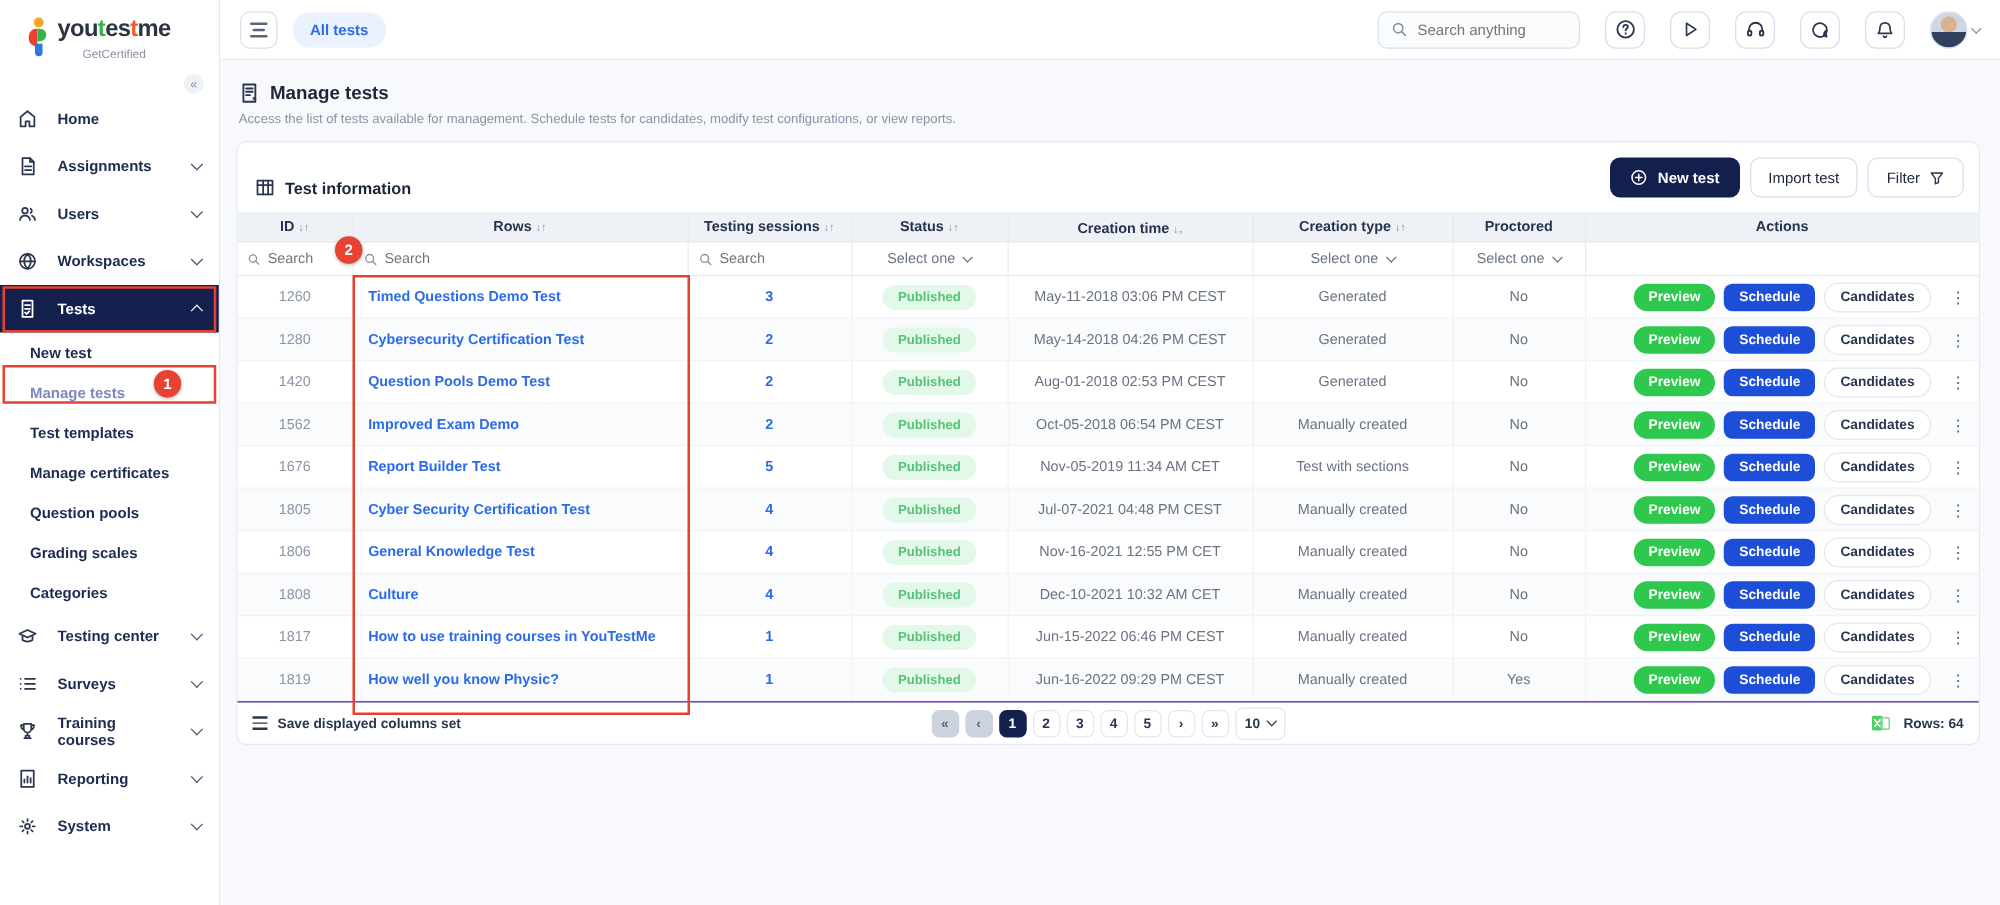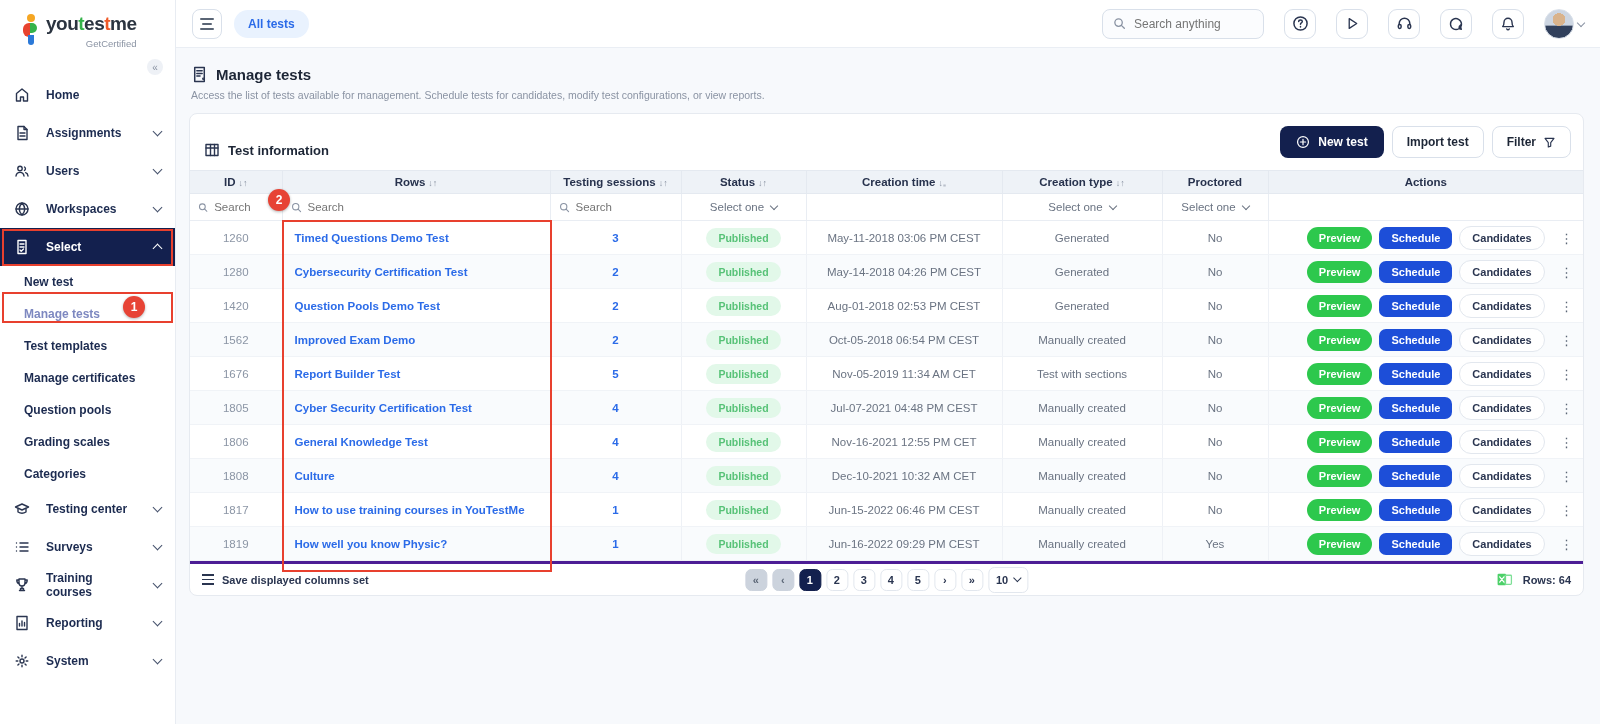--- a/index.html
+++ b/index.html
@@ -10,21 +10,21 @@
   .sidebar{width:176px;min-width:176px;background:#fff;border-right:1px solid #e8ecf2;position:relative;height:724px}
   .logo{padding:14px 12px 2px 20px}
   .logo-row{display:flex;align-items:flex-start;gap:4px}
   .logo-mark{width:22px;height:34px;position:relative}
   .logo-mark .head{position:absolute;left:7px;top:0;width:8px;height:8px;border-radius:50%;background:#f5a623}
   .logo-mark .bodyl{position:absolute;left:3px;top:9px;width:7px;height:14px;border-radius:6px 0 0 6px;background:#e8432e}
   .logo-mark .bodyr{position:absolute;left:10px;top:9px;width:7px;height:10px;border-radius:0 6px 6px 0;background:#35b34a}
   .logo-mark .tail{position:absolute;left:8px;top:21px;width:6px;height:10px;border-radius:0 0 6px 6px;background:#2b79d8}
   .logo-text{font-size:19px;font-weight:bold;letter-spacing:-0.5px;line-height:20px}
   .logo-text .c0{color:#2b3440}.logo-text .c1{color:#35b34a}.logo-text .c2{color:#f05a28}
-  .logo-tagline{display:block;text-align:right;color:#8a93a3;font-size:9.5px;font-weight:normal;letter-spacing:0}
+  .logo-tagline{display:block;text-align:center;color:#8a93a3;font-size:9.5px;font-weight:normal;letter-spacing:0}
   .collapse-btn{position:absolute;right:12px;top:59px;width:16px;height:16px;border-radius:50%;background:#eef1f6;color:#8a93a3;font-size:10px;display:flex;align-items:center;justify-content:center;cursor:pointer}
   .nav{margin-top:18px}
   .nav-item{display:flex;align-items:center;gap:16px;padding:0 14px;height:38px;color:#1c2b50;font-weight:bold;font-size:12px;cursor:pointer}
   .nav-item svg{flex:0 0 16px}
   .nav-item .lbl{flex:1}
   .nav-sub{display:block;padding:9px 14px 9px 24px;color:#1c2b50;font-weight:bold;font-size:12px;cursor:pointer}
   .nav-item.active{background:#13204e;color:#fff}
   .nav-item.active svg *{stroke:#fff}
   .nav-sub.current{color:#7d88c0}
   .chev{width:7px;height:7px;border-right:1.6px solid #44506b;border-bottom:1.6px solid #44506b;transform:rotate(45deg);margin-top:-3px}
@@ -49,21 +49,21 @@
   .content{flex:1;padding:10px 16px 0 13px;position:relative}
   .page-head{display:flex;align-items:center;gap:8px;margin:8px 0 6px 2px}
   .page-title{font-size:15px;font-weight:bold;color:#1d2636}
   .page-sub{color:#8a93a3;font-size:10.5px;margin:2px 0 12px 2px}
 
   .card{background:#fff;border:1px solid #e6eaf0;border-radius:8px;position:relative}
   .card-head{display:flex;align-items:flex-end;padding:12px 12px 12px 14px}
   .card-title{display:flex;align-items:center;gap:8px;font-size:13px;font-weight:bold;color:#1d2636}
   .card-actions{margin-left:auto;display:flex;gap:8px}
   .btn-newtest{display:flex;align-items:center;gap:8px;background:#13204e;color:#fff;font-weight:bold;font-size:12px;border:none;border-radius:8px;padding:8px 16px;cursor:pointer;font-family:"Liberation Sans",sans-serif}
-  .btn-plain{display:flex;align-items:center;gap:7px;background:#fff;color:#1d2636;font-weight:bold;font-size:12px;border:1px solid #d9e0ea;border-radius:8px;padding:8px 14px;cursor:pointer;font-family:"Liberation Sans",sans-serif}
+  .btn-plain{display:flex;align-items:center;gap:7px;background:#fff;color:#1d2636;font-weight:normal;font-size:12px;border:1px solid #d9e0ea;border-radius:8px;padding:8px 14px;cursor:pointer;font-family:"Liberation Sans",sans-serif}
 
   .table-wrap{position:relative}
   table{width:100%;border-collapse:collapse;table-layout:fixed}
   thead th{background:#eef2f7;border:1px solid #e4e9f0;border-left:none;height:23px;font-size:11.5px;color:#27324d;font-weight:bold;text-align:center}
   thead th:last-child{border-right:none}
   th .sort{color:#8a93a3;font-size:9px;font-weight:normal;margin-left:3px}
   tr.filters td{border:1px solid #e9edf3;border-left:none;border-top:none;height:27px;padding:0 8px;background:#fff}
   tr.filters td:last-child{border-right:none}
   .cell-search{display:flex;align-items:center;gap:6px;color:#8a93a3}
   .cell-search input{border:none;outline:none;font-size:11.5px;width:85%;background:transparent;font-family:"Liberation Sans",sans-serif;color:#30394a}
@@ -78,21 +78,21 @@
   td.c-sess a{color:#2b6be8;font-weight:bold;text-decoration:none;cursor:pointer}
   .badge{background:#e2f8e9;color:#57c277;font-weight:bold;font-size:10.5px;padding:4px 12px;border-radius:11px}
   td.c-actions{padding:0 8px;position:relative}
   .act-group{display:flex;align-items:center;justify-content:center;gap:7px}
   .btn{font-family:"Liberation Sans",sans-serif;font-size:11px;font-weight:bold;cursor:pointer;padding:5px 12px}
   .btn.green{background:#2dc84d;color:#fff;border:none;border-radius:13px}
   .btn.navy{background:#1d4ed8;color:#fff;border:none;border-radius:7px}
   .btn.white{background:#fff;color:#2a3550;border:1px solid #e2e7ee;border-radius:13px}
   .kebab{position:absolute;right:10px;top:50%;transform:translateY(-50%);color:#5a6575;font-size:13px;cursor:pointer;letter-spacing:0}
 
-  .card-foot{display:flex;align-items:center;border-top:3px solid #4c1d95;height:34px;padding:0 12px;position:relative}
+  .card-foot{display:flex;align-items:center;border-top:1px solid #4c1d95;height:34px;padding:0 12px;position:relative}
   .save-cols{display:flex;align-items:center;gap:8px;font-size:11px;font-weight:bold;color:#2a3550;cursor:pointer}
   .save-cols .bars{display:flex;flex-direction:column;gap:2.5px}
   .save-cols .bars i{width:12px;height:1.8px;background:#2a3550;display:block}
   .pager{position:absolute;left:50%;transform:translateX(-50%);display:flex;align-items:center;gap:5px}
   .pg{min-width:22px;height:22px;border-radius:6px;display:flex;align-items:center;justify-content:center;font-size:11px;cursor:pointer;border:1px solid #e2e7ee;background:#fff;color:#2a3550;font-weight:bold;padding:0 4px}
   .pg.disabled{background:#ccd3dd;border-color:#ccd3dd;color:#5a6575}
   .pg.active{background:#13204e;border-color:#13204e;color:#fff}
   .pg.size{display:flex;gap:6px;padding:12px 7px}
   .foot-right{margin-left:auto;display:flex;align-items:center;gap:10px}
   .rows-count{font-size:11px;font-weight:bold;color:#2a3550}
@@ -149,21 +149,21 @@
             <path class="icon-stroke" d="M2 8h12M8 2c-3.5 3.8-3.5 8.2 0 12M8 2c3.5 3.8 3.5 8.2 0 12"></path>
           </svg>
         <span class="lbl">Workspaces</span>
         <span class="chev"></span>
       </div>
       <div class="nav-item active">
         <svg width="16" height="16" viewBox="0 0 16 16">
             <path class="icon-stroke" d="M4 1.5h8v13H4z"></path>
             <path class="icon-stroke" d="M6 5h4M6 8h4M6 11l1.2 1.2L9.5 10"></path>
           </svg>
-        <span class="lbl">Select</span>
+        <span class="lbl">Tests</span>
         <span class="chev up"></span>
       </div>
       <span class="nav-sub">New test</span>
       <span class="nav-sub current">Manage tests</span>
       <span class="nav-sub">Test templates</span>
       <span class="nav-sub">Manage certificates</span>
       <span class="nav-sub">Question pools</span>
       <span class="nav-sub">Grading scales</span>
       <span class="nav-sub">Categories</span>
       <div class="nav-item">

